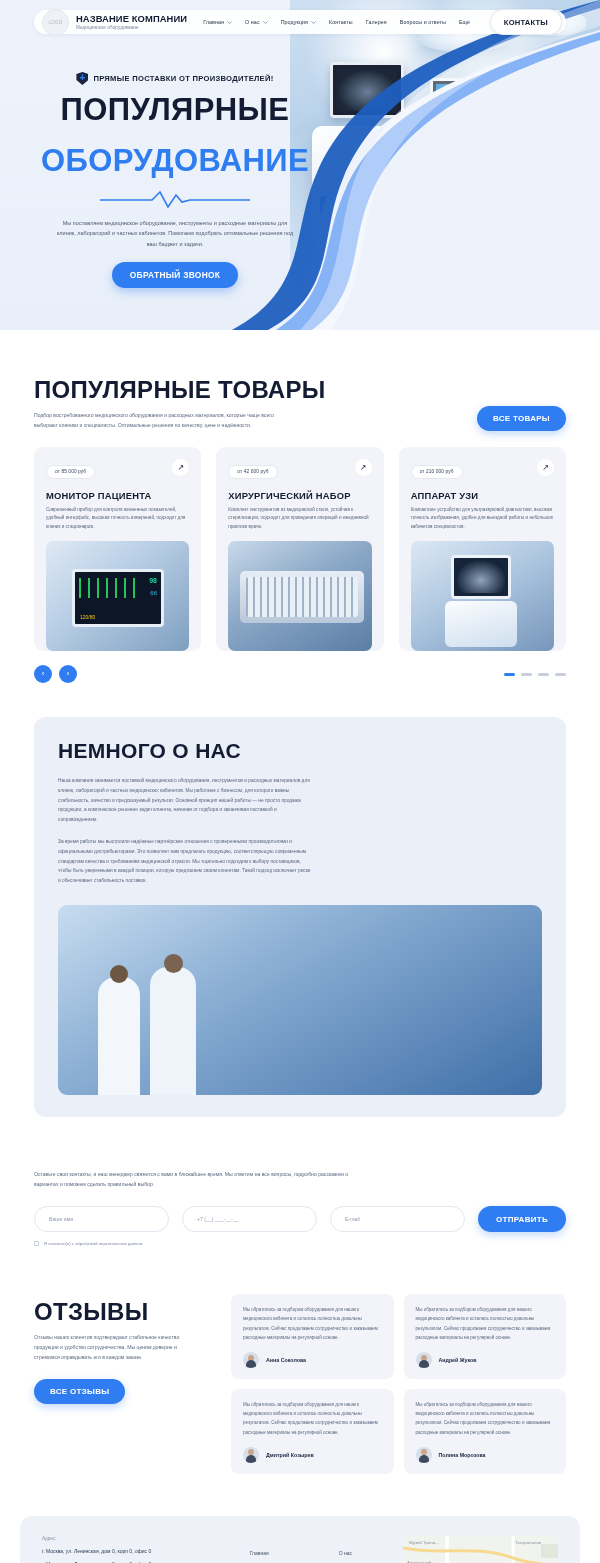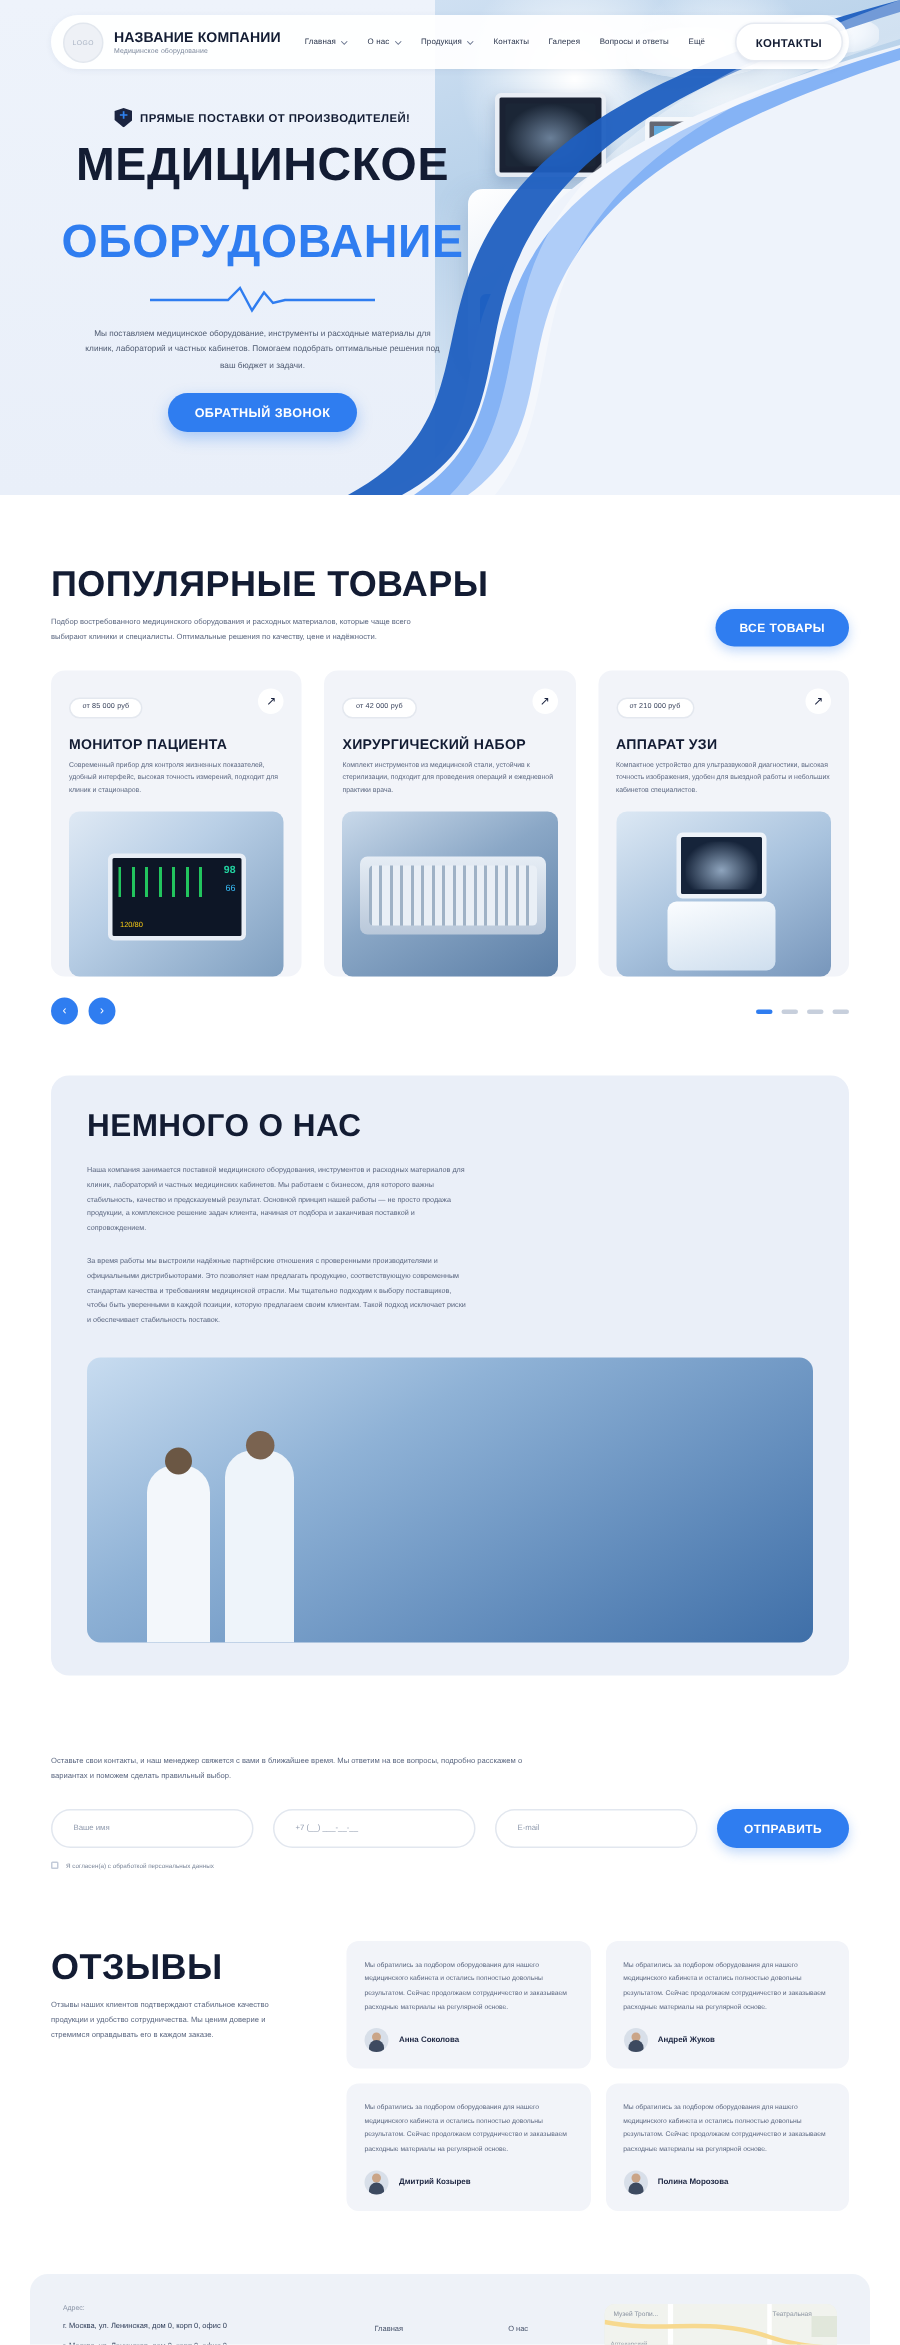--- a/index.html
+++ b/index.html
@@ -49,21 +49,21 @@
   .eq.tablelegs { top:205px; left:232px; width:10px; height:52px; background:#c7d7e8;}
   .eq.panel { top:196px; left:30px; width:68px; height:26px; border-radius:4px; background:#1d7de8;}
   .eq.wheel { width:12px; height:12px; border-radius:50%; background:#7d93ab; }
 
   .hero-curve {
     position: absolute; top: 0; left: 0; width: 600px; height: 330px; pointer-events: none;
   }
 
   
   .header {
-    position: absolute; top: 10px; left: 34px; width: 532px; height: 36px;
+    position: absolute; top: 10px; left: 34px; width: 532px; height: 24px;
     background: rgba(255,255,255,.94);
     border-radius: 20px;
     display: flex; align-items: center;
     padding: 0 4px 0 8px;
     box-shadow: 0 1px 4px rgba(40,70,120,.07);
     z-index: 5;
   }
   .logo-circle {
     width: 27px; height: 27px; border-radius: 50%;
     background:#eef1f6; border:1px solid #e2e7ee;
@@ -296,21 +296,21 @@
     <div class="contacts-btn">Контакты</div>
   </div>
 
   <div class="hero-content">
     <div class="badge-row">
       <div class="shield">
           <span>+</span>
         </div>
       <div class="badge-text">Прямые поставки от производителей!</div>
     </div>
-    <div class="h1a">МЕДИЦИНСКОЕ</div>
+    <div class="h1a">ПОПУЛЯРНЫЕ</div>
     <div class="h1b">ОБОРУДОВАНИЕ</div>
     <svg class="pulse" width="150" height="22" viewBox="0 0 150 22">
       <path d="M0 12 L52 12 L60 4 L68 19 L76 7 L82 14 L90 12 L150 12" stroke="#2f7df0" stroke-width="1.6" fill="none"></path>
     </svg>
     <div class="hero-desc">Мы поставляем медицинское оборудование, инструменты и расходные материалы для клиник, лабораторий и частных кабинетов. Помогаем подобрать оптимальные решения под ваш бюджет и задачи.</div>
     <div class="cta">Обратный звонок</div>
   </div>
 </div>
 
 <div class="section" style="padding-top:46px;">
@@ -407,20 +407,23 @@
     <div class="cbox"></div>
     <span>Я согласен(а) с обработкой персональных данных</span>
   </div>
 </div>
 
 <div style="margin-top:48px">
   <div class="reviews-wrap">
     <div class="rev-left">
       <h2 class="sec">ОТЗЫВЫ</h2>
       <div class="sec-desc" style="max-width:160px">Отзывы наших клиентов подтверждают стабильное качество продукции и удобство сотрудничества. Мы ценим доверие и стремимся оправдывать его в каждом заказе.</div>
+      <div style="margin-top:16px">
+        <div class="btn-blue">Все отзывы</div>
+      </div>
     </div>
     <div class="rev-grid">
       <div class="rev-card">
         <p>Мы обратились за подбором оборудования для нашего медицинского кабинета и остались полностью довольны результатом. Сейчас продолжаем сотрудничество и заказываем расходные материалы на регулярной основе.</p>
         <div class="rev-author">
           <div class="ava">
               <b></b>
               <i></i>
             </div>
           <span>Анна Соколова</span>

